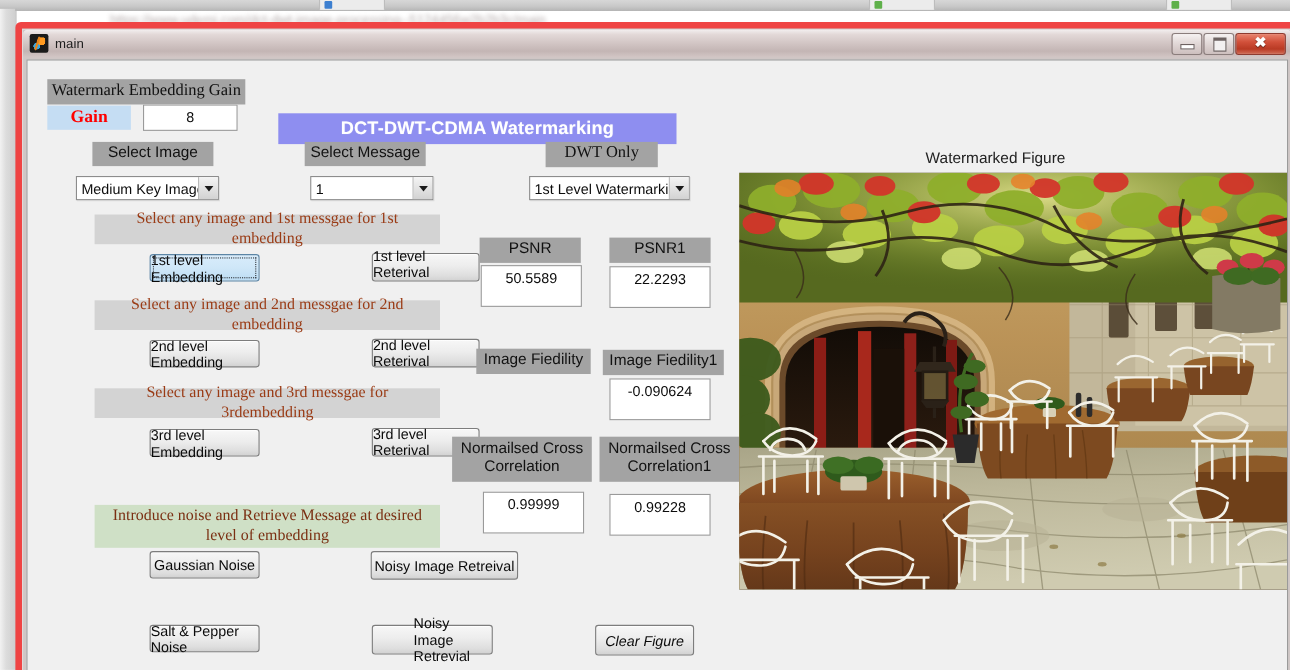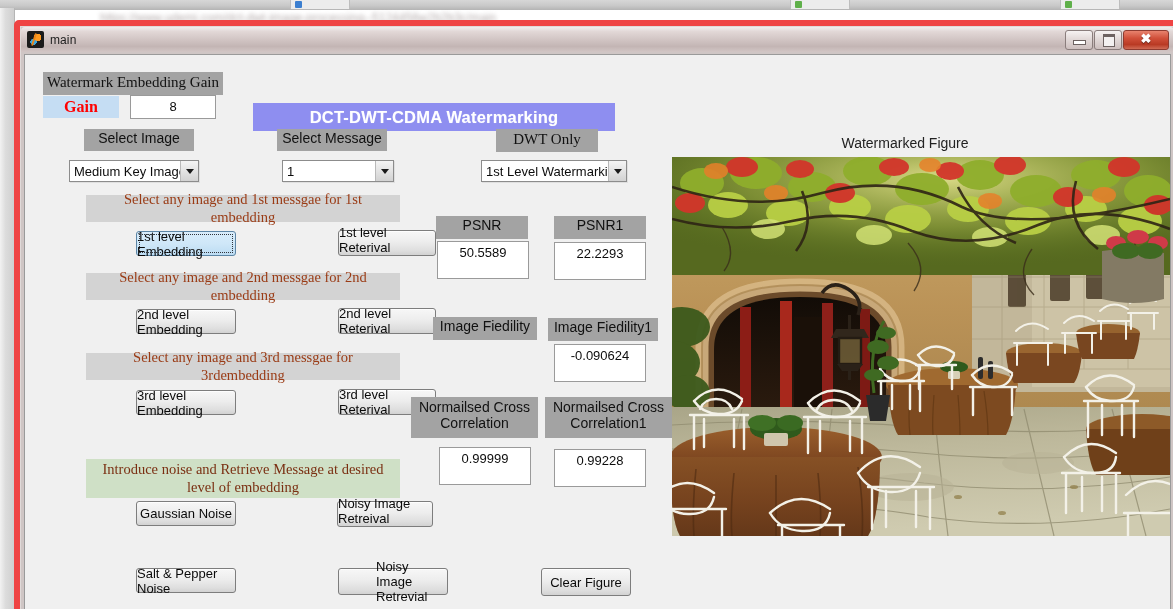--- a/index.html
+++ b/index.html
@@ -413,31 +413,31 @@
       <span>3rd level Embedding</span>
     </div>
     <div class="abs btn" style="left:265px;top:334px;width:98px;height:26px;">
       <span>3rd level Reterival</span>
     </div>
 
     <div class="abs hint hint-green" style="left:61px;top:404px;width:314px;height:39px;">Introduce noise  and Retrieve Message at desired level of embedding</div>
     <div class="abs btn" style="left:63px;top:446px;width:100px;height:25px;">
       <span>Gaussian Noise</span>
     </div>
-    <div class="abs btn" style="left:264px;top:446px;width:96px;height:26px;align-items:flex-end;">
+    <div class="abs btn" style="left:264px;top:446px;width:134px;height:26px;">
       <span>Noisy Image Retreival</span>
     </div>
 
     <div class="abs btn" style="left:63px;top:513px;width:100px;height:25px;">
       <span>Salt &amp; Pepper Noise</span>
     </div>
     <div class="abs btn" style="left:265px;top:513px;width:110px;height:27px;padding-left:37px;">
       <span>Noisy Image Retrevial</span>
     </div>
-    <div class="abs btn" style="left:468px;top:513px;width:90px;height:28px;">
+    <div class="abs btn" style="left:468px;top:513px;width:90px;height:28px;font-style:italic;">
       <span>Clear Figure</span>
     </div>
 
     <div class="abs lbl-cream lbl-sans" style="left:411px;top:161px;width:92px;height:21px;padding-top:2px;">PSNR</div>
     <div class="abs edit" style="left:412px;top:186px;width:92px;height:38px;">50.5589</div>
 
     <div class="abs lbl-cream lbl-sans" style="left:408px;top:262px;width:104px;height:21px;padding-top:2px;">Image Fiedility</div>
 
     <div class="abs lbl-cream lbl-sans" style="left:386px;top:342px;width:127px;height:38px;padding-top:3px;">Normailsed Cross
 Correlation</div>

